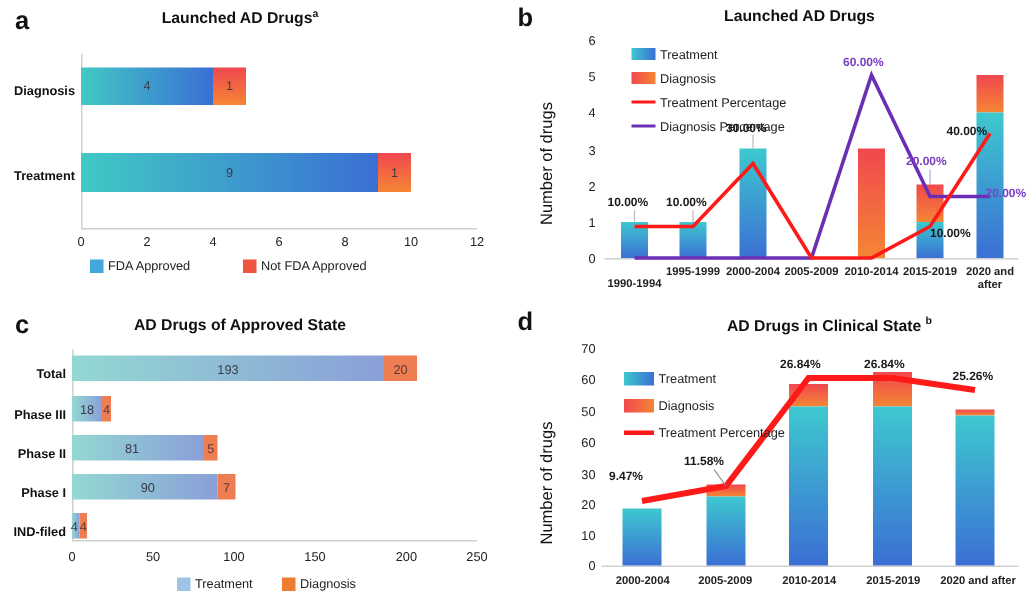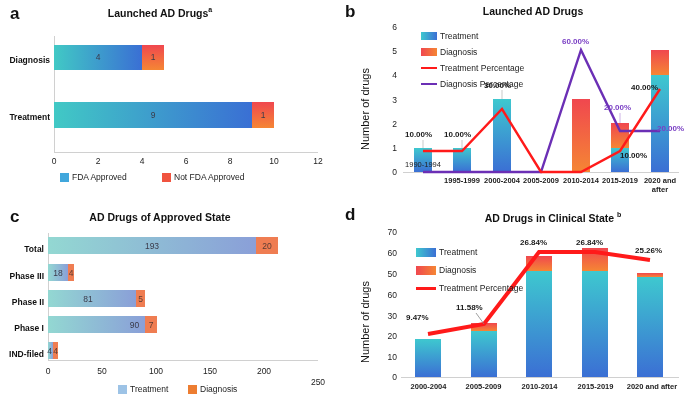--- a/index.html
+++ b/index.html
@@ -188,21 +188,21 @@
   </div>
   <div class="legend-row" style="left:78px;top:63px;">
     <span class="legend-line" style="background:#ff1a1a;"></span>
     <span>Treatment Percentage</span>
   </div>
   <div class="legend-row" style="left:78px;top:79px;">
     <span class="legend-line" style="background:#6b2fb5;"></span>
     <span>Diagnosis Percentage</span>
   </div>
 
-  <div class="tick-label" style="left:57px;top:160px;width:46px;font-weight:400;font-size:7.5px;">1990-1994</div>
+  <div class="tick-label" style="left:57px;top:184px;width:46px;font-weight:700;font-size:7.5px;">1990-1994</div>
   <div class="tick-label" style="left:96px;top:176px;width:46px;font-weight:700;font-size:7.5px;">1995-1999</div>
   <div class="tick-label" style="left:136px;top:176px;width:46px;font-weight:700;font-size:7.5px;">2000-2004</div>
   <div class="tick-label" style="left:175px;top:176px;width:46px;font-weight:700;font-size:7.5px;">2005-2009</div>
   <div class="tick-label" style="left:215px;top:176px;width:46px;font-weight:700;font-size:7.5px;">2010-2014</div>
   <div class="tick-label" style="left:254px;top:176px;width:46px;font-weight:700;font-size:7.5px;">2015-2019</div>
   <div class="tick-label" style="left:294px;top:176px;width:46px;font-weight:700;font-size:7.5px;line-height:9px;">2020 and<br>after</div>
 </div>
 
 <div class="panel" style="left:0;top:203px;width:343px;height:202px;">
   <div class="panel-letter" style="left:10px;top:4px;">c</div>
@@ -223,37 +223,37 @@
   <div class="bar-val" style="left:66px;top:65px;width:10px;color:#5a3b33;">4</div>
 
   <div class="cat-label" style="left:-6px;top:94px;width:50px;">Phase II</div>
   <div class="bar" style="left:48px;top:87px;width:88px;height:17px;background:linear-gradient(90deg,#93d8d2,#8a9fd8);"></div>
   <div class="bar-val" style="left:48px;top:91px;width:80px;">81</div>
   <div class="bar" style="left:136px;top:87px;width:9px;height:17px;background:#ef7d52;"></div>
   <div class="bar-val" style="left:135px;top:91px;width:11px;color:#5a3b33;">5</div>
 
   <div class="cat-label" style="left:-6px;top:120px;width:50px;">Phase I</div>
   <div class="bar" style="left:48px;top:113px;width:97px;height:17px;background:linear-gradient(90deg,#93d8d2,#8a9fd8);"></div>
-  <div class="bar-val" style="left:48px;top:117px;width:101px;margin-left:36px;">90</div>
+  <div class="bar-val" style="left:48px;top:117px;width:101px;">90</div>
   <div class="bar" style="left:145px;top:113px;width:12px;height:17px;background:#ef7d52;"></div>
   <div class="bar-val" style="left:145px;top:117px;width:12px;color:#5a3b33;">7</div>
 
   <div class="cat-label" style="left:-6px;top:146px;width:50px;">IND-filed</div>
   <div class="bar" style="left:48px;top:139px;width:5px;height:17px;background:linear-gradient(90deg,#93d8d2,#8a9fd8);"></div>
   <div class="bar-val" style="left:45px;top:143px;width:9px;">4</div>
   <div class="bar" style="left:53px;top:139px;width:5px;height:17px;background:#ef7d52;"></div>
   <div class="bar-val" style="left:51px;top:143px;width:9px;color:#5a3b33;">4</div>
 
   <div class="axis-line" style="left:48px;top:157px;width:270px;height:1.2px;"></div>
   <div class="tick-label" style="left:34px;top:163px;width:28px;">0</div>
   <div class="tick-label" style="left:88px;top:163px;width:28px;">50</div>
   <div class="tick-label" style="left:142px;top:163px;width:28px;">100</div>
   <div class="tick-label" style="left:196px;top:163px;width:28px;">150</div>
-  <div class="tick-label" style="left:250px;top:163px;width:28px;">200</div>
-  <div class="tick-label" style="left:304px;top:174px;width:28px;">250</div>
+  <div class="tick-label" style="left:250px;top:163px;width:28px;text-align:right;">200</div>
+  <div class="tick-label" style="left:304px;top:163px;width:28px;">250</div>
 
   <div class="legend-row" style="left:118px;top:181px;">
     <span class="legend-swatch" style="background:#9dc3e6;"></span>
     <span>Treatment</span>
   </div>
   <div class="legend-row" style="left:188px;top:181px;">
     <span class="legend-swatch" style="background:#ed7d31;"></span>
     <span>Diagnosis</span>
   </div>
 </div>

